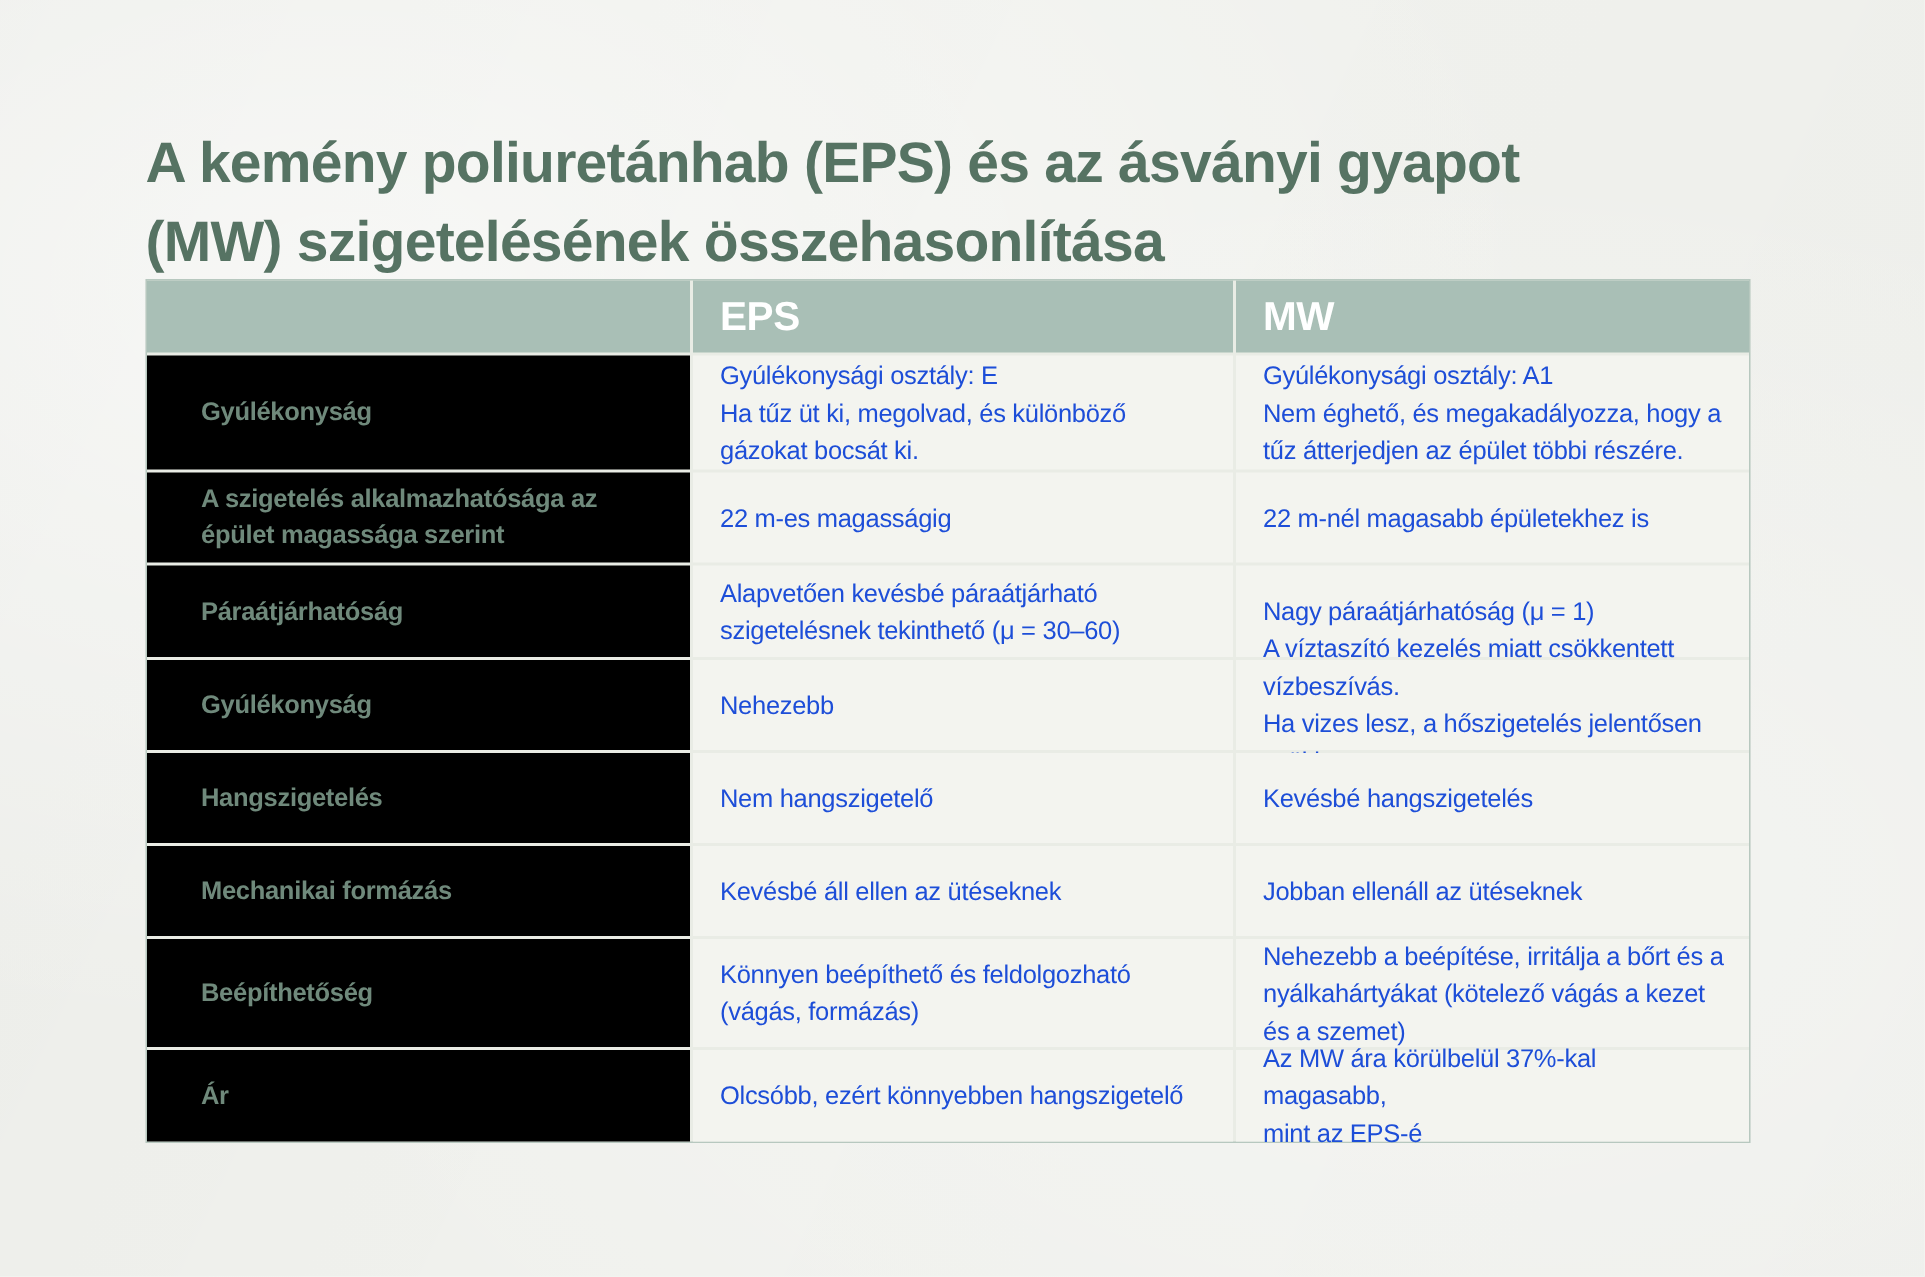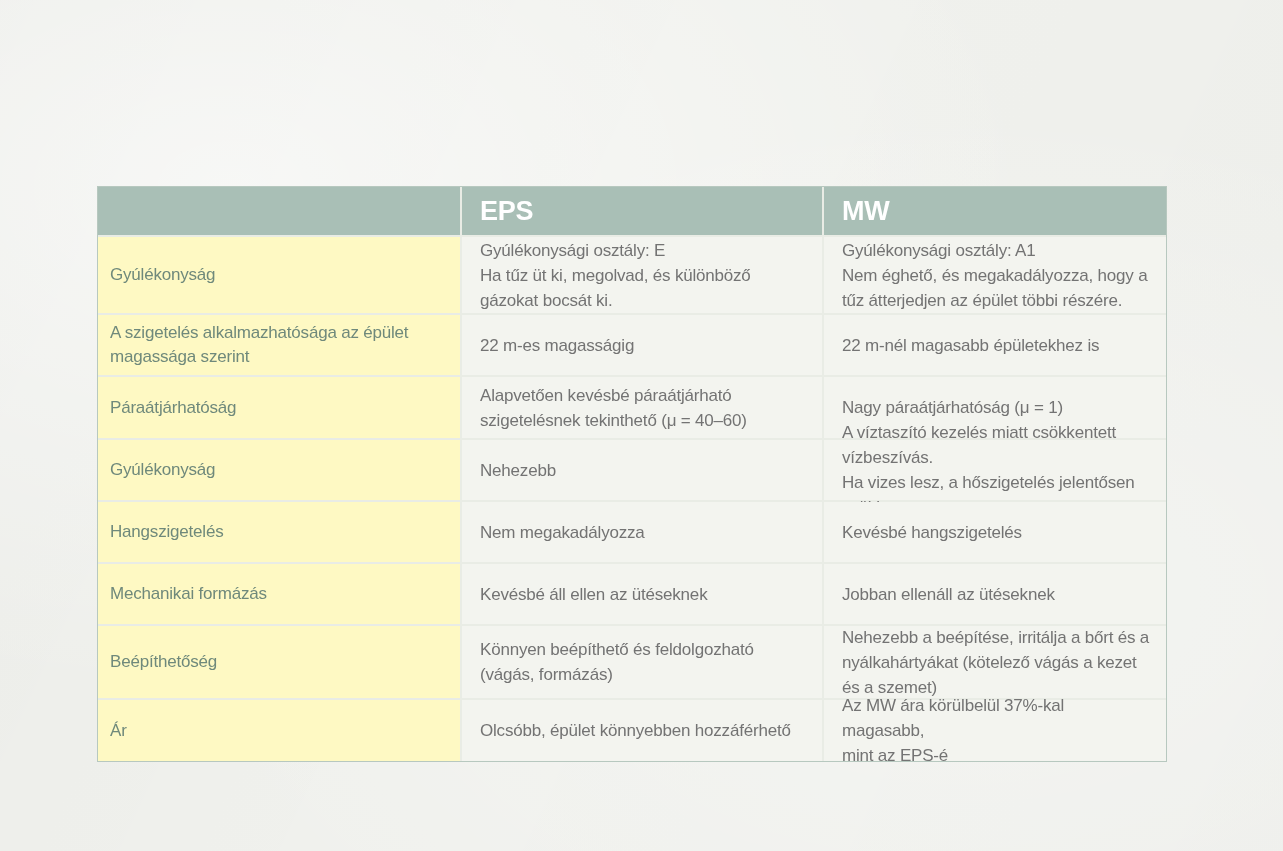--- a/index.html
+++ b/index.html
@@ -45,43 +45,45 @@
   }
   .cell.head {
     background: #a9bfb6;
     color: #ffffff;
     font-size: 27px;
     font-weight: 700;
     letter-spacing: -0.3px;
     padding: 0 0 0 18px;
   }
   .cell.label {
-    background: #fef9c3;
+    background: #000000;
     color: #6f897b;
     font-size: 17px;
-    font-weight: 400;
+    font-weight: 700;
     letter-spacing: -0.2px;
     line-height: 24px;
-    padding: 0 34px 0 12px;
+    padding: 0 34px 0 36px;
   }
   .cell.body {
     background: #f3f4ef;
-    color: #737373;
+    color: #1d4ed8;
     font-size: 17px;
     letter-spacing: -0.2px;
     line-height: 25px;
     padding: 0 16px 0 18px;
     white-space: pre-line;
   }
 </style>
 </head>
 <body>
 
 <div class="page">
 
+  <h1 class="title">A kemény poliuretánhab (EPS) és az ásványi gyapot
+(MW) szigetelésének összehasonlítása</h1>
 
   <div class="table">
 
     <div class="row">
       <div class="cell head"></div>
       <div class="cell head">EPS</div>
       <div class="cell head">MW</div>
     </div>
 
     <div class="row">
@@ -93,50 +95,50 @@
     </div>
 
     <div class="row">
       <div class="cell label">A szigetelés alkalmazhatósága az épület magassága szerint</div>
       <div class="cell body">22 m-es magasságig</div>
       <div class="cell body">22 m-nél magasabb épületekhez is</div>
     </div>
 
     <div class="row">
       <div class="cell label">Páraátjárhatóság</div>
-      <div class="cell body">Alapvetően kevésbé páraátjárható szigetelésnek tekinthető (μ = 40–60)</div>
+      <div class="cell body">Alapvetően kevésbé páraátjárható szigetelésnek tekinthető (μ = 30–60)</div>
       <div class="cell body">Nagy páraátjárhatóság (μ = 1)</div>
     </div>
 
     <div class="row">
       <div class="cell label">Gyúlékonyság</div>
       <div class="cell body">Nehezebb</div>
       <div class="cell body">A víztaszító kezelés miatt csökkentett vízbeszívás.
 Ha vizes lesz, a hőszigetelés jelentősen csökken.</div>
     </div>
 
     <div class="row">
       <div class="cell label">Hangszigetelés</div>
-      <div class="cell body">Nem megakadályozza</div>
+      <div class="cell body">Nem hangszigetelő</div>
       <div class="cell body">Kevésbé hangszigetelés</div>
     </div>
 
     <div class="row">
       <div class="cell label">Mechanikai formázás</div>
       <div class="cell body">Kevésbé áll ellen az ütéseknek</div>
       <div class="cell body">Jobban ellenáll az ütéseknek</div>
     </div>
 
     <div class="row">
       <div class="cell label">Beépíthetőség</div>
       <div class="cell body">Könnyen beépíthető és feldolgozható (vágás, formázás)</div>
       <div class="cell body">Nehezebb a beépítése, irritálja a bőrt és a nyálkahártyákat (kötelező vágás a kezet és a szemet)</div>
     </div>
 
     <div class="row">
       <div class="cell label">Ár</div>
-      <div class="cell body">Olcsóbb, épület könnyebben hozzáférhető</div>
+      <div class="cell body">Olcsóbb, ezért könnyebben hangszigetelő</div>
       <div class="cell body">Az MW ára körülbelül 37%-kal magasabb,
 mint az EPS-é</div>
     </div>
 
   </div>
 </div>
 
 </body></html>

